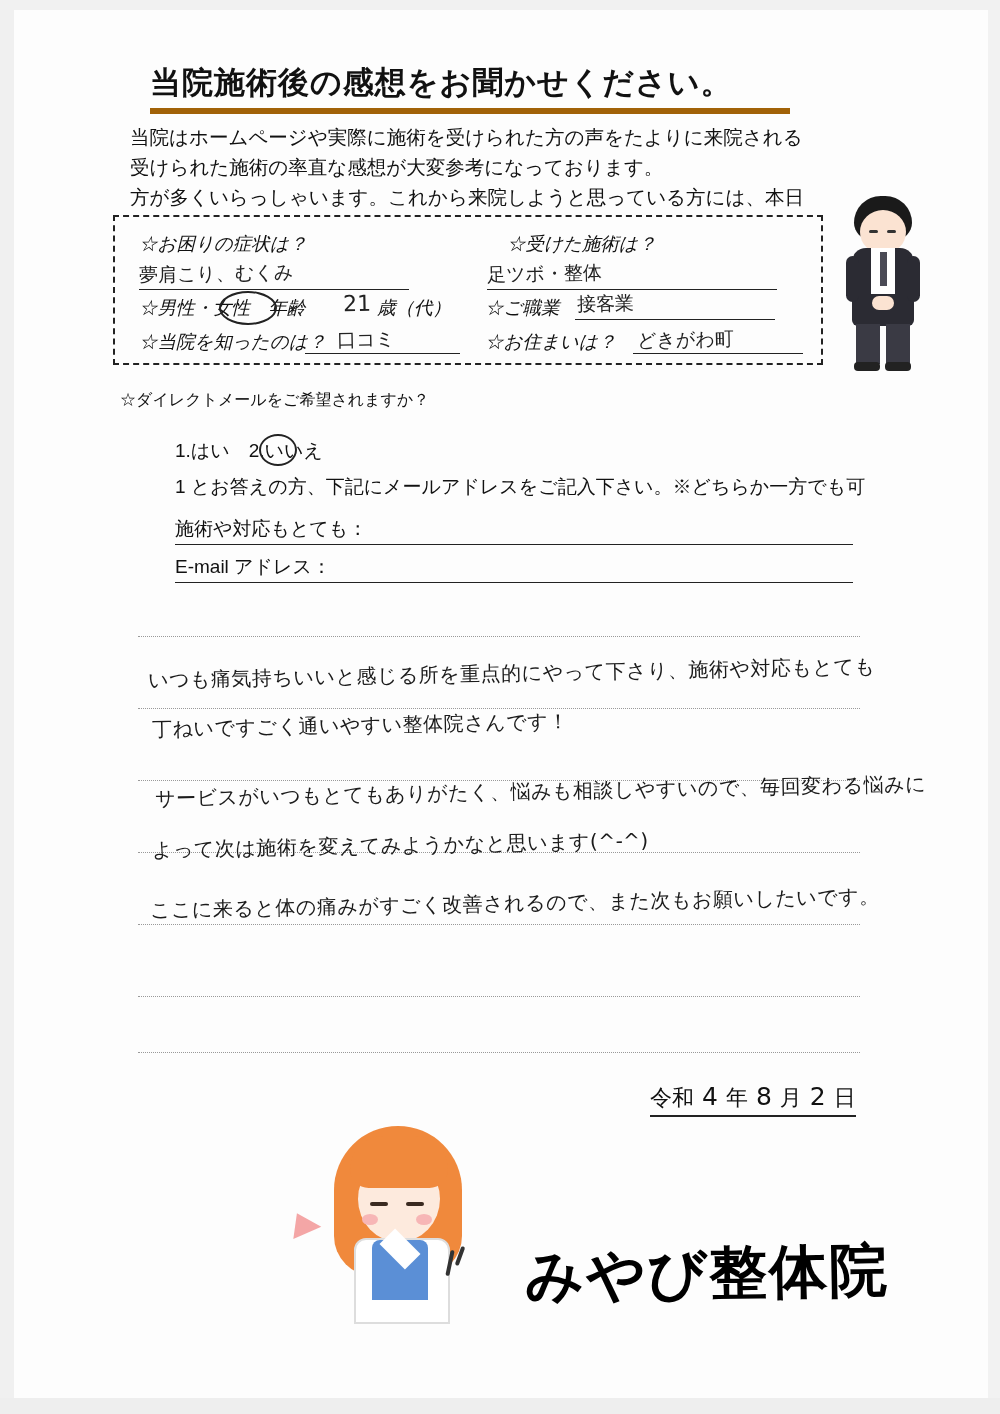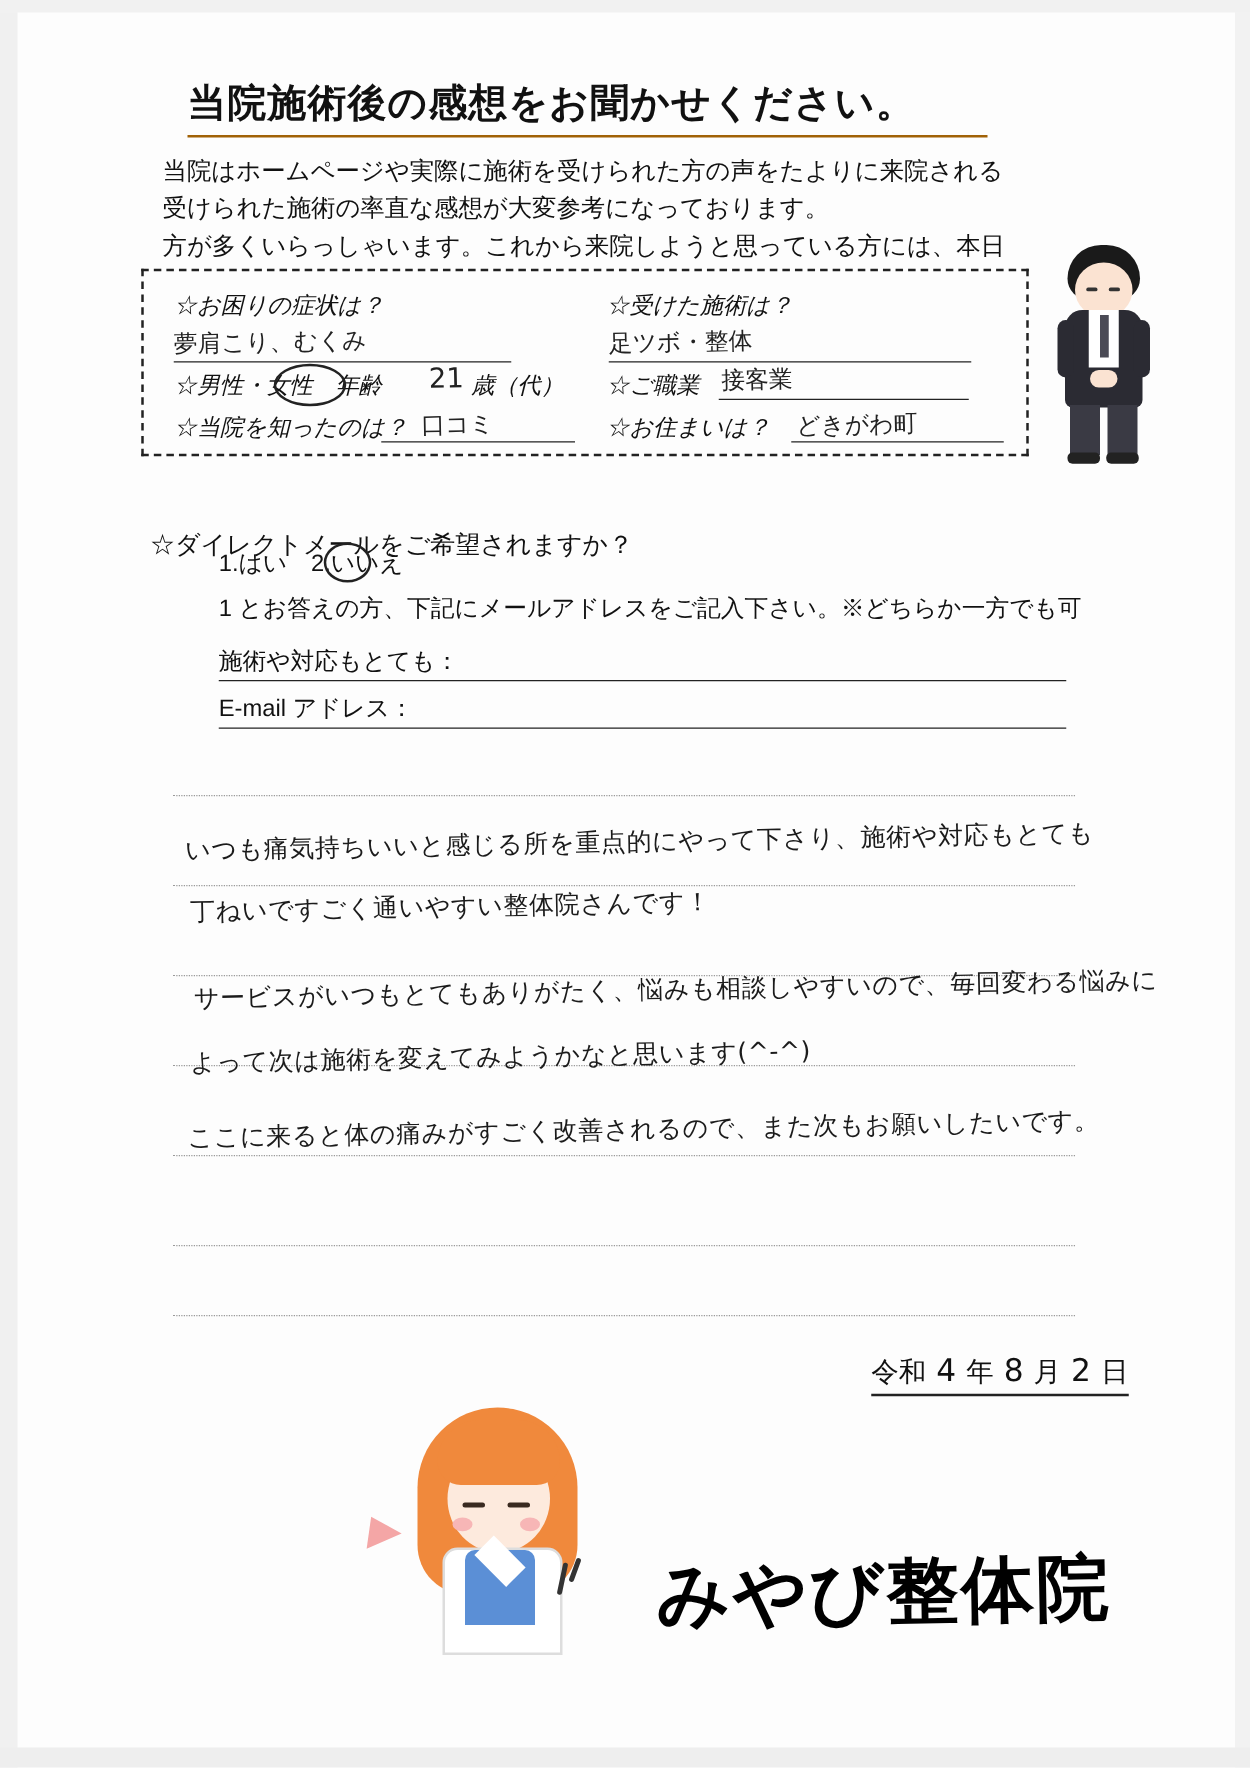--- a/index.html
+++ b/index.html
@@ -27,21 +27,21 @@
   .scan-edge-t { position:absolute; left:0; top:0; width:1000px; height:10px; background:#f1f1f1; }
   .scan-edge-b { position:absolute; left:0; bottom:0; width:1000px; height:16px; background:#eeeeee; }
 
   .title {
     position: absolute;
     left: 150px; top: 62px;
     width: 640px;
     font-size: 31px;
     font-weight: bold;
     letter-spacing: 1px;
-    border-bottom: 2px solid #a16207;
+    border-bottom: 6px solid #a16207;
     padding-bottom: 4px;
     white-space: nowrap;
   }
   .intro {
     position: absolute;
     left: 130px; top: 122px;
     width: 720px;
     font-size: 19.5px;
     line-height: 30px;
   }
@@ -76,23 +76,22 @@
   .circle-mark {
     position: absolute;
     border: 2px solid #222;
     border-radius: 50%;
   }
 
   
   .dm-q {
     position: absolute;
     left: 120px; top: 390px;
-    font-size: 20px;
-    white-space: nowrap;
-    margin-top: 32px;
+    font-size: 16px;
+    white-space: nowrap;
   }
   .dm-opt {
     position: absolute;
     left: 175px; top: 438px;
     font-size: 19px;
     white-space: nowrap;
   }
   .dm-note {
     position: absolute;
     left: 175px; top: 474px;
@@ -129,21 +128,20 @@
     letter-spacing: 0.5px;
   }
 
   .date-line {
     position: absolute;
     left: 650px; top: 1082px;
     font-size: 22px;
     white-space: nowrap;
     border-bottom: 2px solid #222;
     padding-bottom: 2px;
-    margin-left: 47px;
   }
   .date-line .num {
     font-family: "DejaVu Sans", sans-serif;
     font-size: 25px;
     padding: 0 8px;
   }
 
   .clinic-name {
     position: absolute;
     left: 525px; top: 1235px;
@@ -241,21 +239,21 @@
     <div>受けられた施術の率直な感想が大変参考になっております。</div>
     <div>方が多くいらっしゃいます。これから来院しようと思っている方には、本日</div>
   </div>
 
   <div class="qbox">
     <div class="qbox-inner">
       <div class="q-label" style="left:24px; top:14px;">☆お困りの症状は？</div>
       <div class="hand" style="left:24px; top:44px;">夢肩こり、むくみ</div>
       <div class="uline" style="left:24px; top:72px; width:270px;"></div>
 
-      <div class="q-label" style="left:370px; top:14px;">☆受けた施術は？</div>
+      <div class="q-label" style="left:392px; top:14px;">☆受けた施術は？</div>
       <div class="hand" style="left:372px; top:44px;">足ツボ・整体</div>
       <div class="uline" style="left:372px; top:72px; width:290px;"></div>
 
       <div class="q-label" style="left:24px; top:78px;">☆男性・女性　年齢</div>
       <div class="circle-mark" style="left:104px; top:74px; width:54px; height:30px;"></div>
       <div class="hand" style="left:228px; top:74px; font-size:22px;">21</div>
       <div class="q-label" style="left:262px; top:78px;">歳（代）</div>
 
       <div class="q-label" style="left:370px; top:78px;">☆ご職業</div>
       <div class="hand" style="left:462px; top:74px;">接客業</div>

